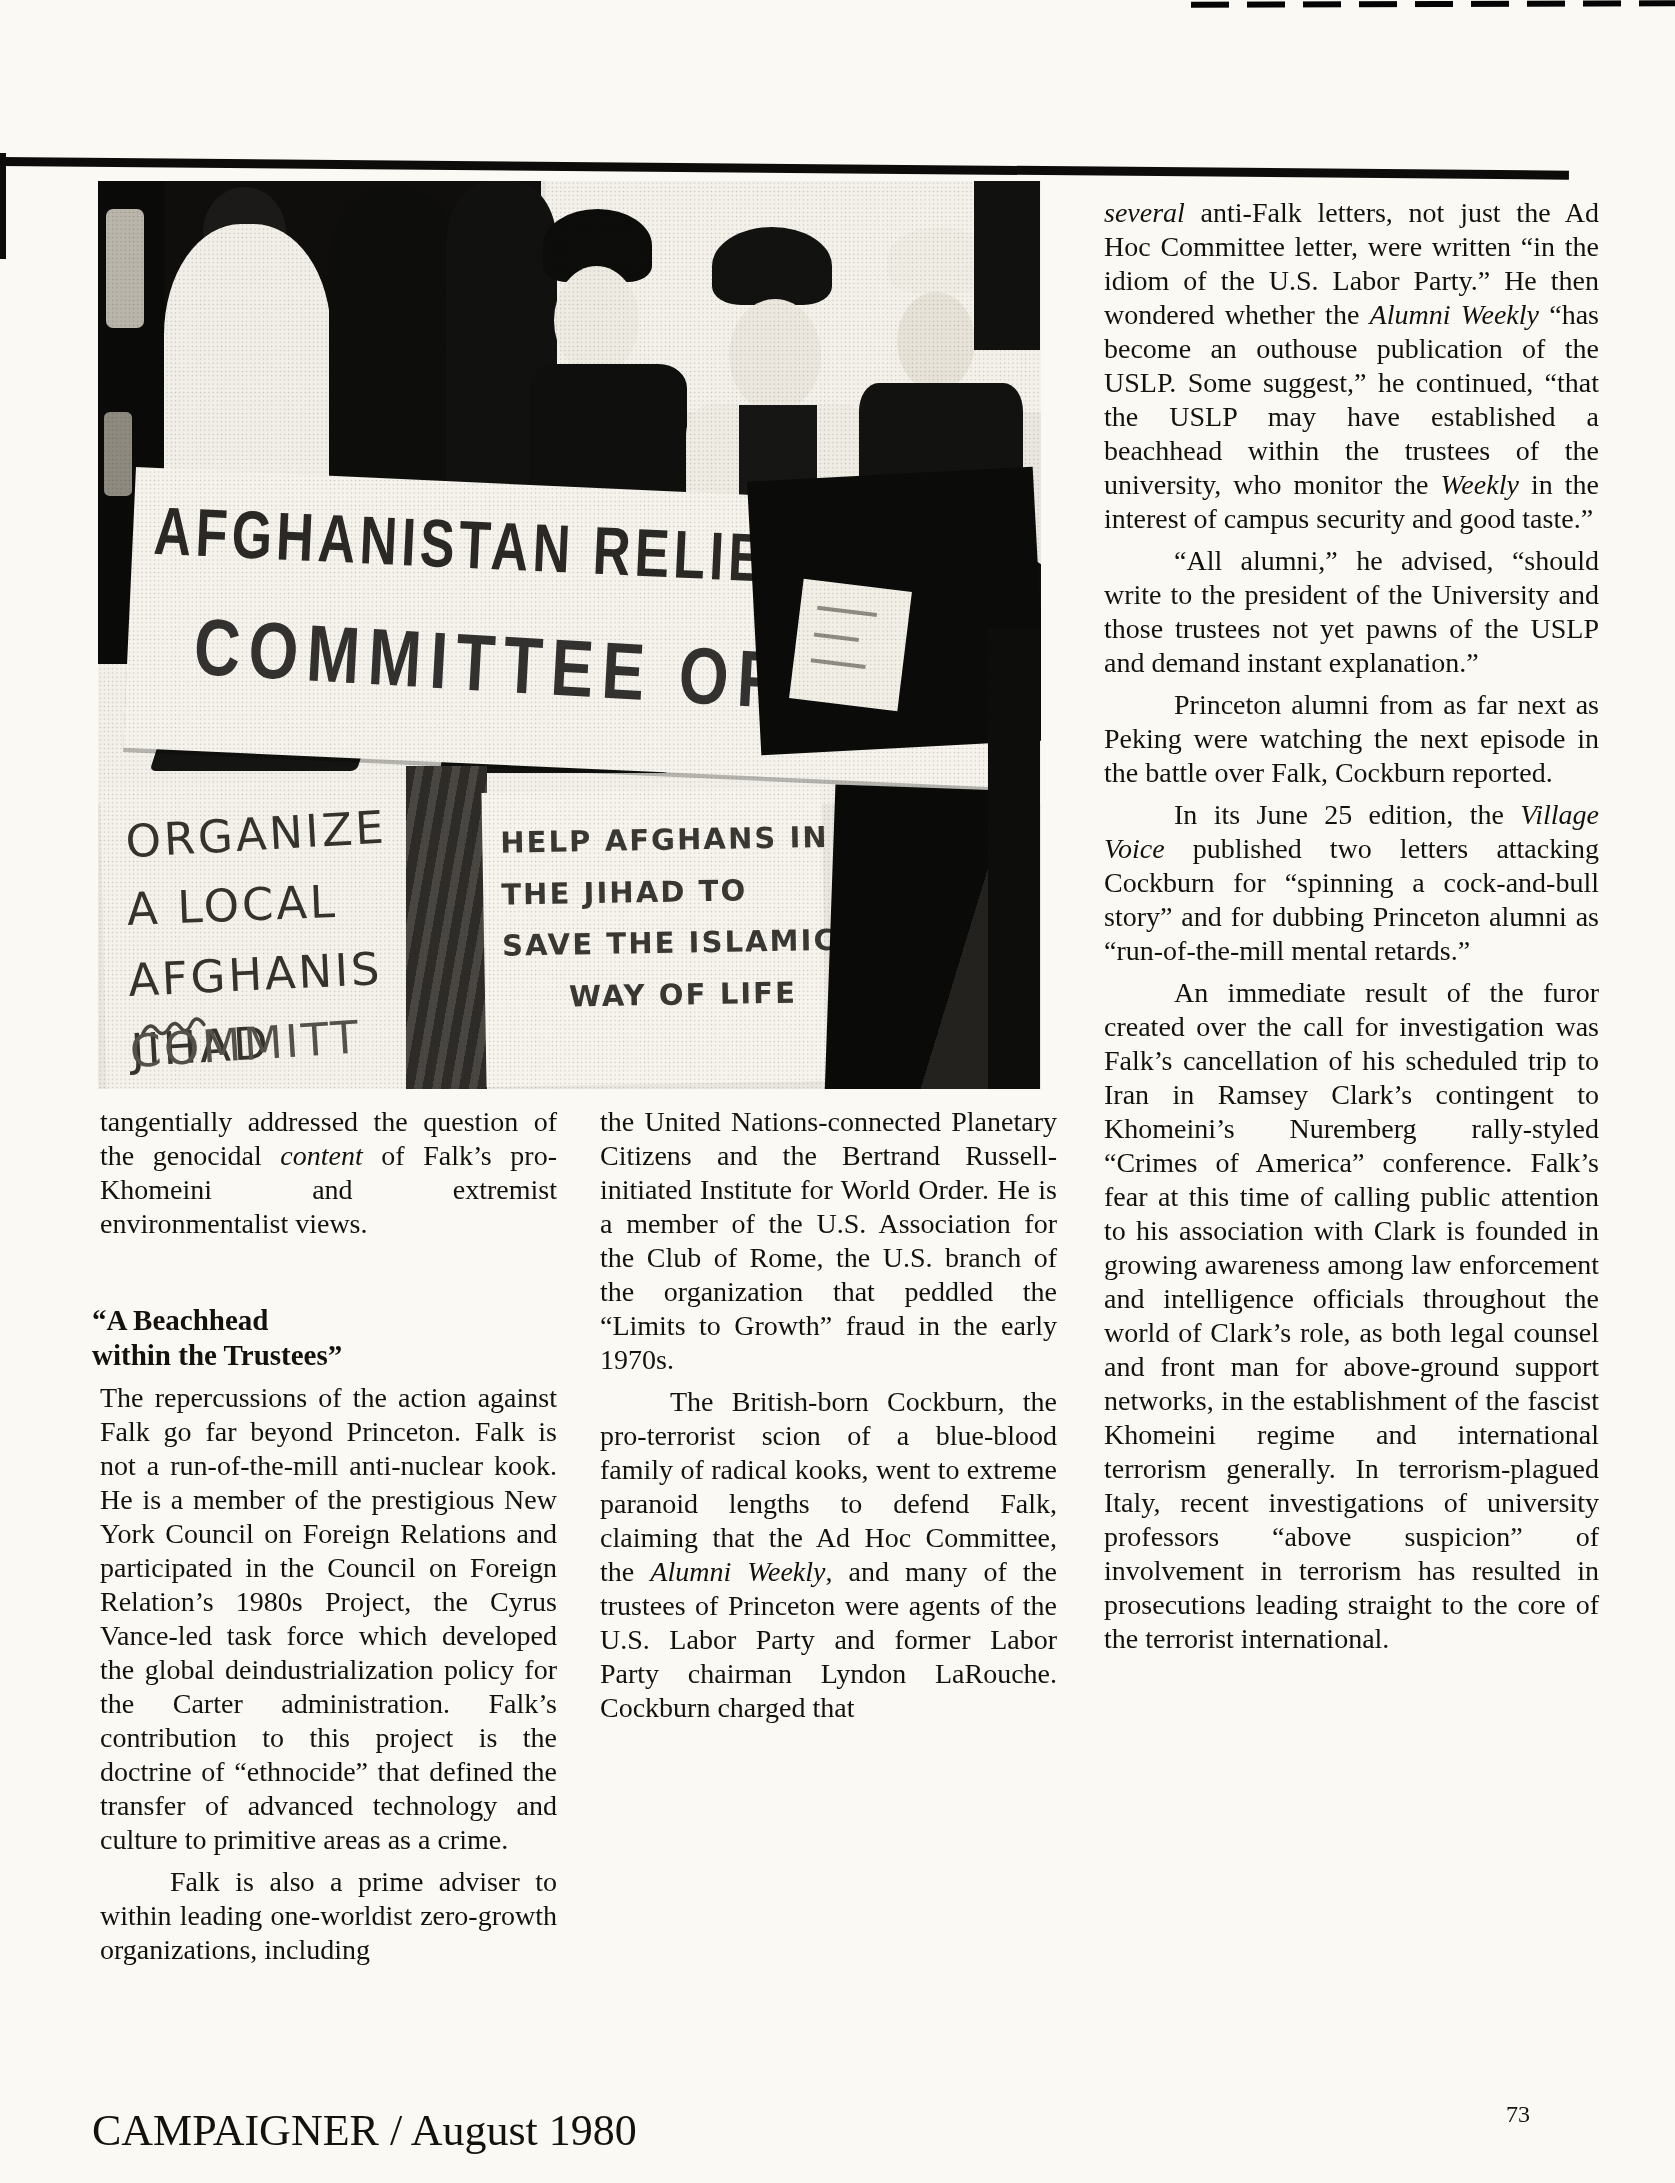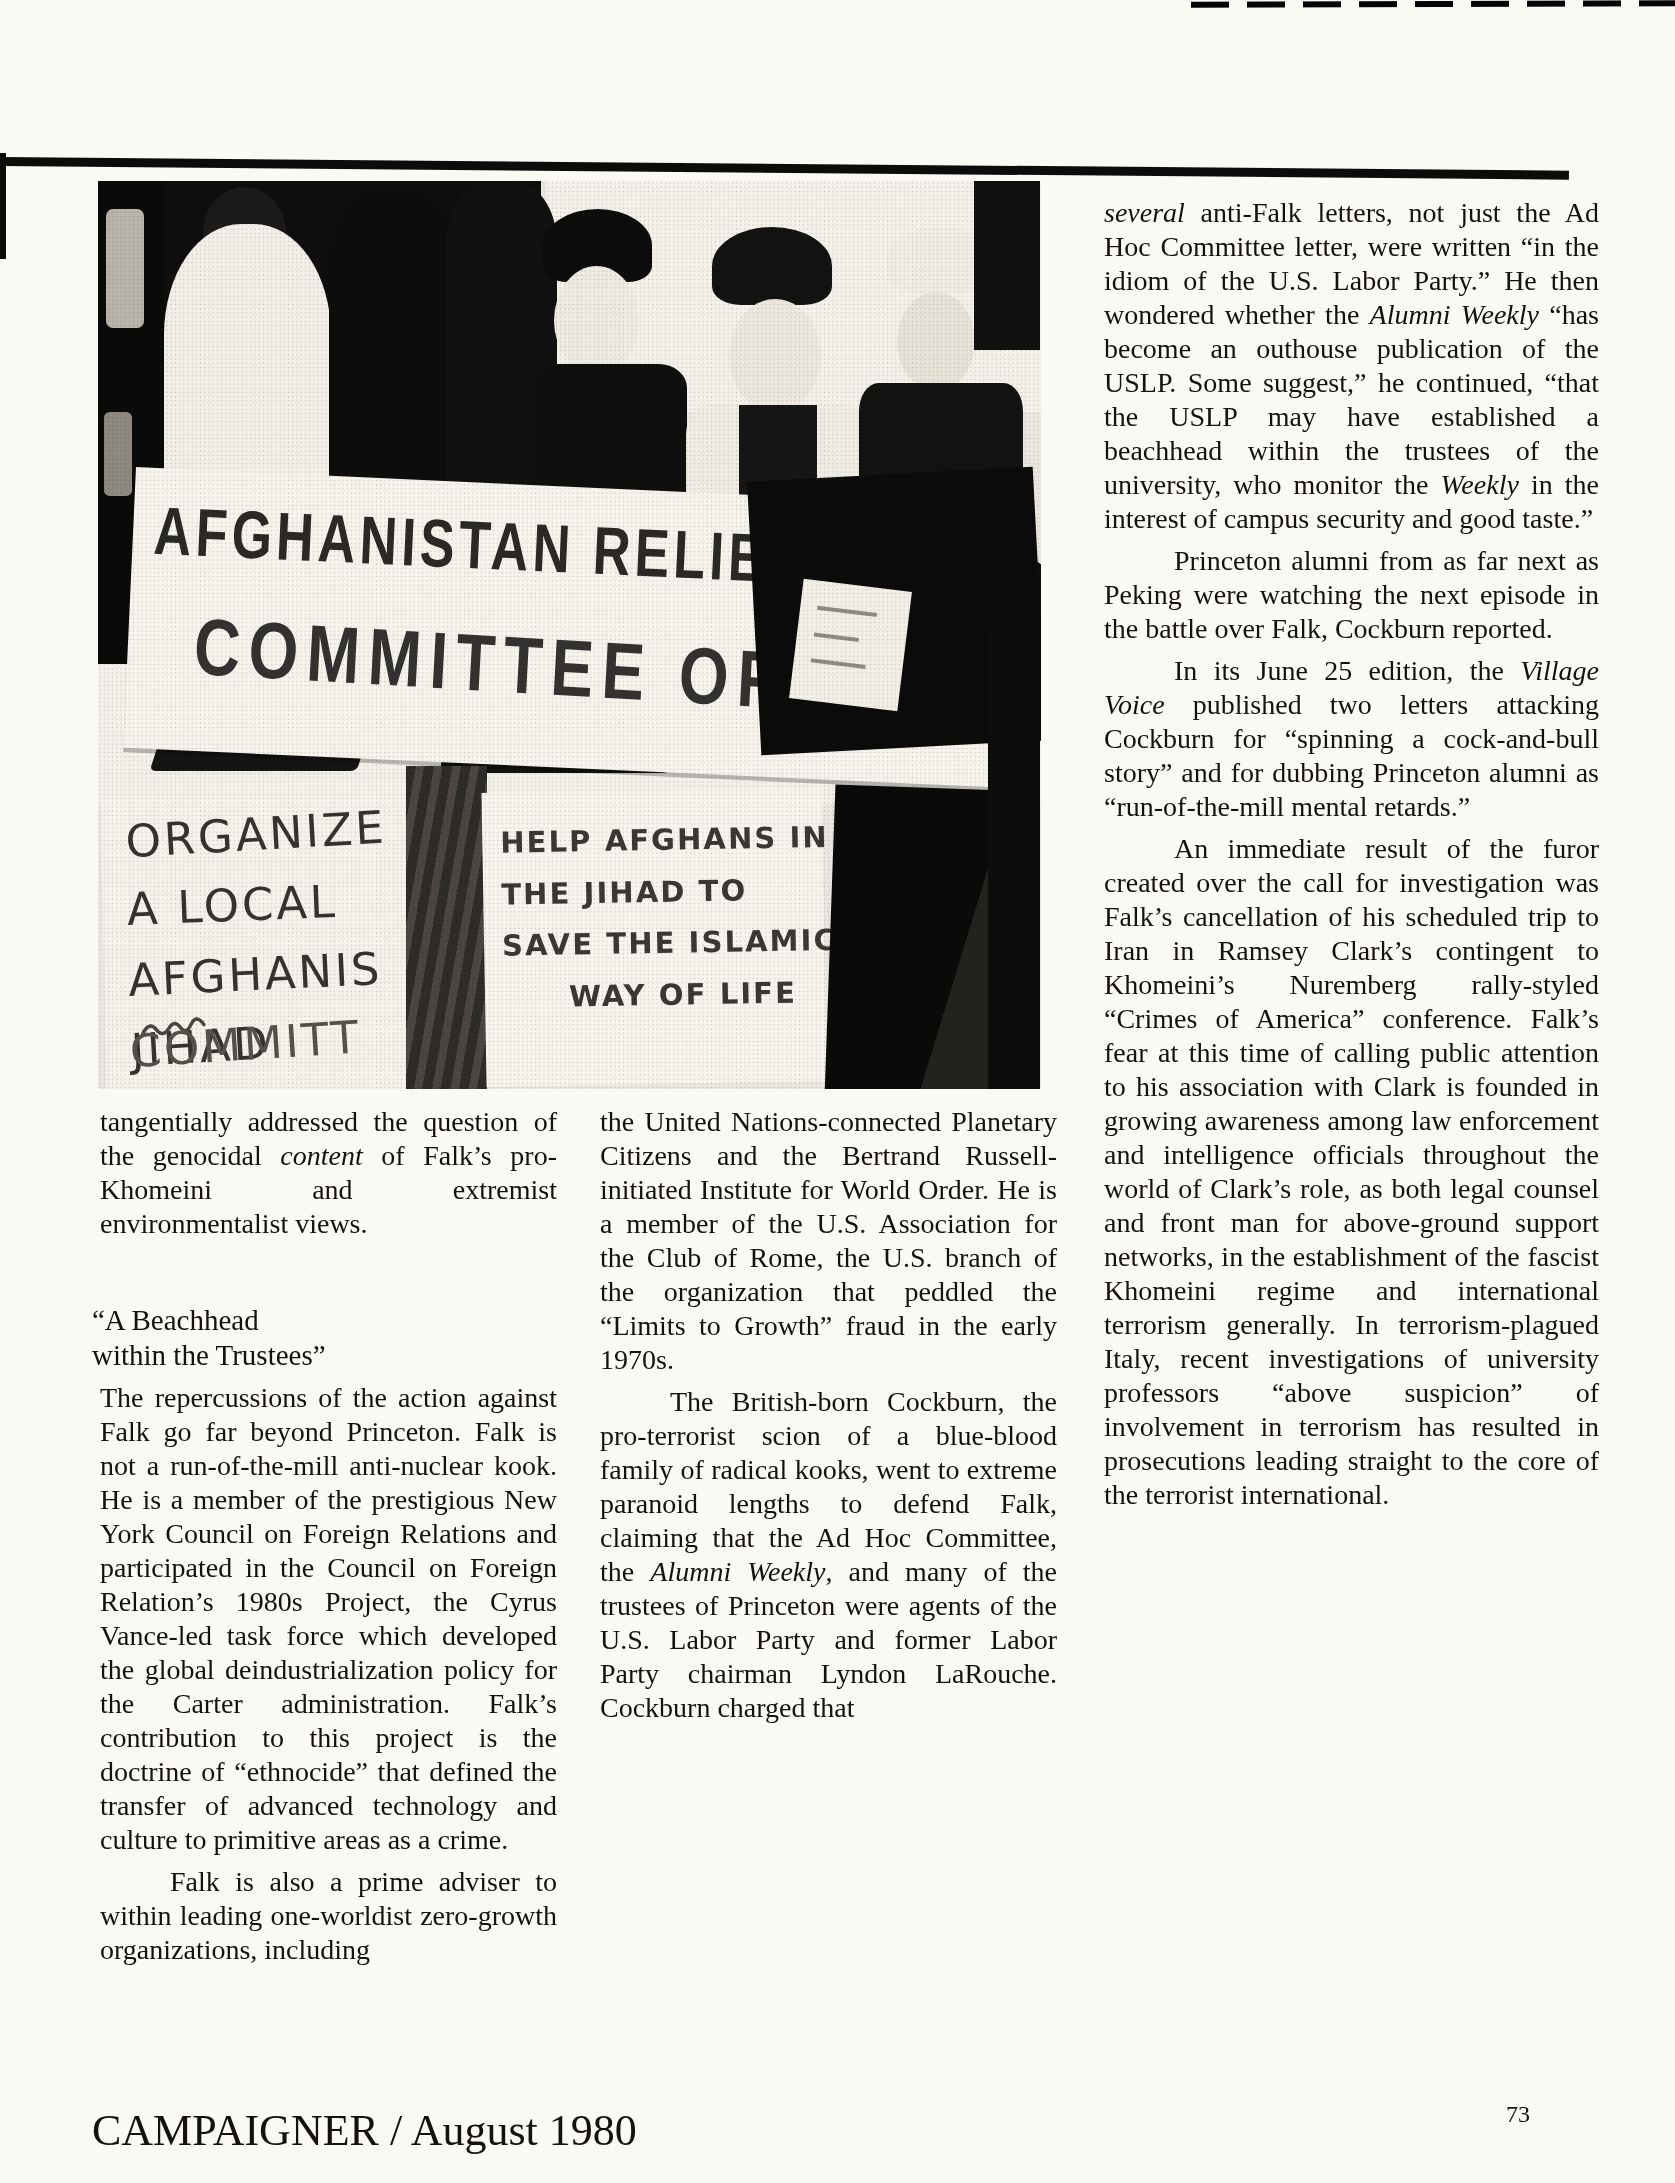--- a/index.html
+++ b/index.html
@@ -67,21 +67,21 @@
   .tv{left:732px;top:607px;width:202px;height:308px;background:linear-gradient(105deg,#0a0a09 0 62%,#23221f 62% 100%);transform:rotate(2deg);}
   .right-dark-bottom{left:890px;top:448px;width:52px;height:462px;background:#0d0d0c;}
   .halftone{left:0;top:0;width:100%;height:100%;
     background-image:radial-gradient(rgba(20,18,14,0.20) 0.7px,transparent 0.9px);
     background-size:4.2px 4.2px;}
   
   .col{position:absolute;text-align:justify;font-size:28px;line-height:34px;}
   .col p{margin:8px;}
   .col p.indent{text-indent:70px;}
   .col em{font-style:italic;}
-  .sec-heading{margin:62px 0 7px 0;font-size:29px;line-height:35px;font-weight:400;white-space:pre-line;text-align:left;}
+  .sec-heading{margin:62px 0 7px 0;font-size:29px;line-height:35px;font-weight:700;white-space:pre-line;text-align:left;}
   .col-1{left:92px;top:1097px;width:473px;}
   .col-2{left:592px;top:1097px;width:473px;}
   .col-3{left:1096px;top:188px;width:511px;}
   
   .footer-left{position:absolute;left:92px;top:2105px;font-size:44px;}
   .page-number{position:absolute;left:1506px;top:2101px;font-size:24px;}
 </style>
 </head>
 <body>
 
@@ -162,20 +162,21 @@
 within the Trustees”</h3>
       <p class="">The repercussions of the action against Falk go far beyond Princeton. Falk is not a run-of-the-mill anti-nuclear kook. He is a member of the prestigious New York Council on Foreign Relations and participated in the Council on Foreign Relation’s 1980s Project, the Cyrus Vance-led task force which developed the global deindustrialization policy for the Carter administration. Falk’s contribution to this project is the doctrine of “ethnocide” that defined the transfer of advanced technology and culture to primitive areas as a crime.</p>
       <p class="indent">Falk is also a prime adviser to within leading one-worldist zero-growth organizations, including</p>
     </div>
   <div class="col col-2">
       <p class="">the United Nations-connected Planetary Citizens and the Bertrand Russell-initiated Institute for World Order. He is a member of the U.S. Association for the Club of Rome, the U.S. branch of the organization that peddled the “Limits to Growth” fraud in the early 1970s.</p>
       <p class="indent">The British-born Cockburn, the pro-terrorist scion of a blue-blood family of radical kooks, went to extreme paranoid lengths to defend Falk, claiming that the Ad Hoc Committee, the <em>Alumni Weekly</em>, and many of the trustees of Princeton were agents of the U.S. Labor Party and former Labor Party chairman Lyndon LaRouche. Cockburn charged that</p>
     </div>
   <div class="col col-3">
       <p class=""><em>several</em> anti-Falk letters, not just the Ad Hoc Committee letter, were written “in the idiom of the U.S. Labor Party.” He then wondered whether the <em>Alumni Weekly</em> “has become an outhouse publication of the USLP. Some suggest,” he continued, “that the USLP may have established a beachhead within the trustees of the university, who monitor the <em>Weekly</em> in the interest of campus security and good taste.”</p>
+      <p class="indent">“All alumni,” he advised, “should write to the president of the University and those trustees not yet pawns of the USLP and demand instant explanation.”</p>
       <p class="indent">Princeton alumni from as far next as Peking were watching the next episode in the battle over Falk, Cockburn reported.</p>
       <p class="indent">In its June 25 edition, the <em>Village Voice</em> published two letters attacking Cockburn for “spinning a cock-and-bull story” and for dubbing Princeton alumni as “run-of-the-mill mental retards.”</p>
       <p class="indent">An immediate result of the furor created over the call for investigation was Falk’s cancellation of his scheduled trip to Iran in Ramsey Clark’s contingent to Khomeini’s Nuremberg rally-styled “Crimes of America” conference. Falk’s fear at this time of calling public attention to his association with Clark is founded in growing awareness among law enforcement and intelligence officials throughout the world of Clark’s role, as both legal counsel and front man for above-ground support networks, in the establishment of the fascist Khomeini regime and international terrorism generally. In terrorism-plagued Italy, recent investigations of university professors “above suspicion” of involvement in terrorism has resulted in prosecutions leading straight to the core of the terrorist international.</p>
     </div>
 
   <div class="footer-left">CAMPAIGNER / August 1980</div>
   <div class="page-number">73</div>
 </div>
 
 

